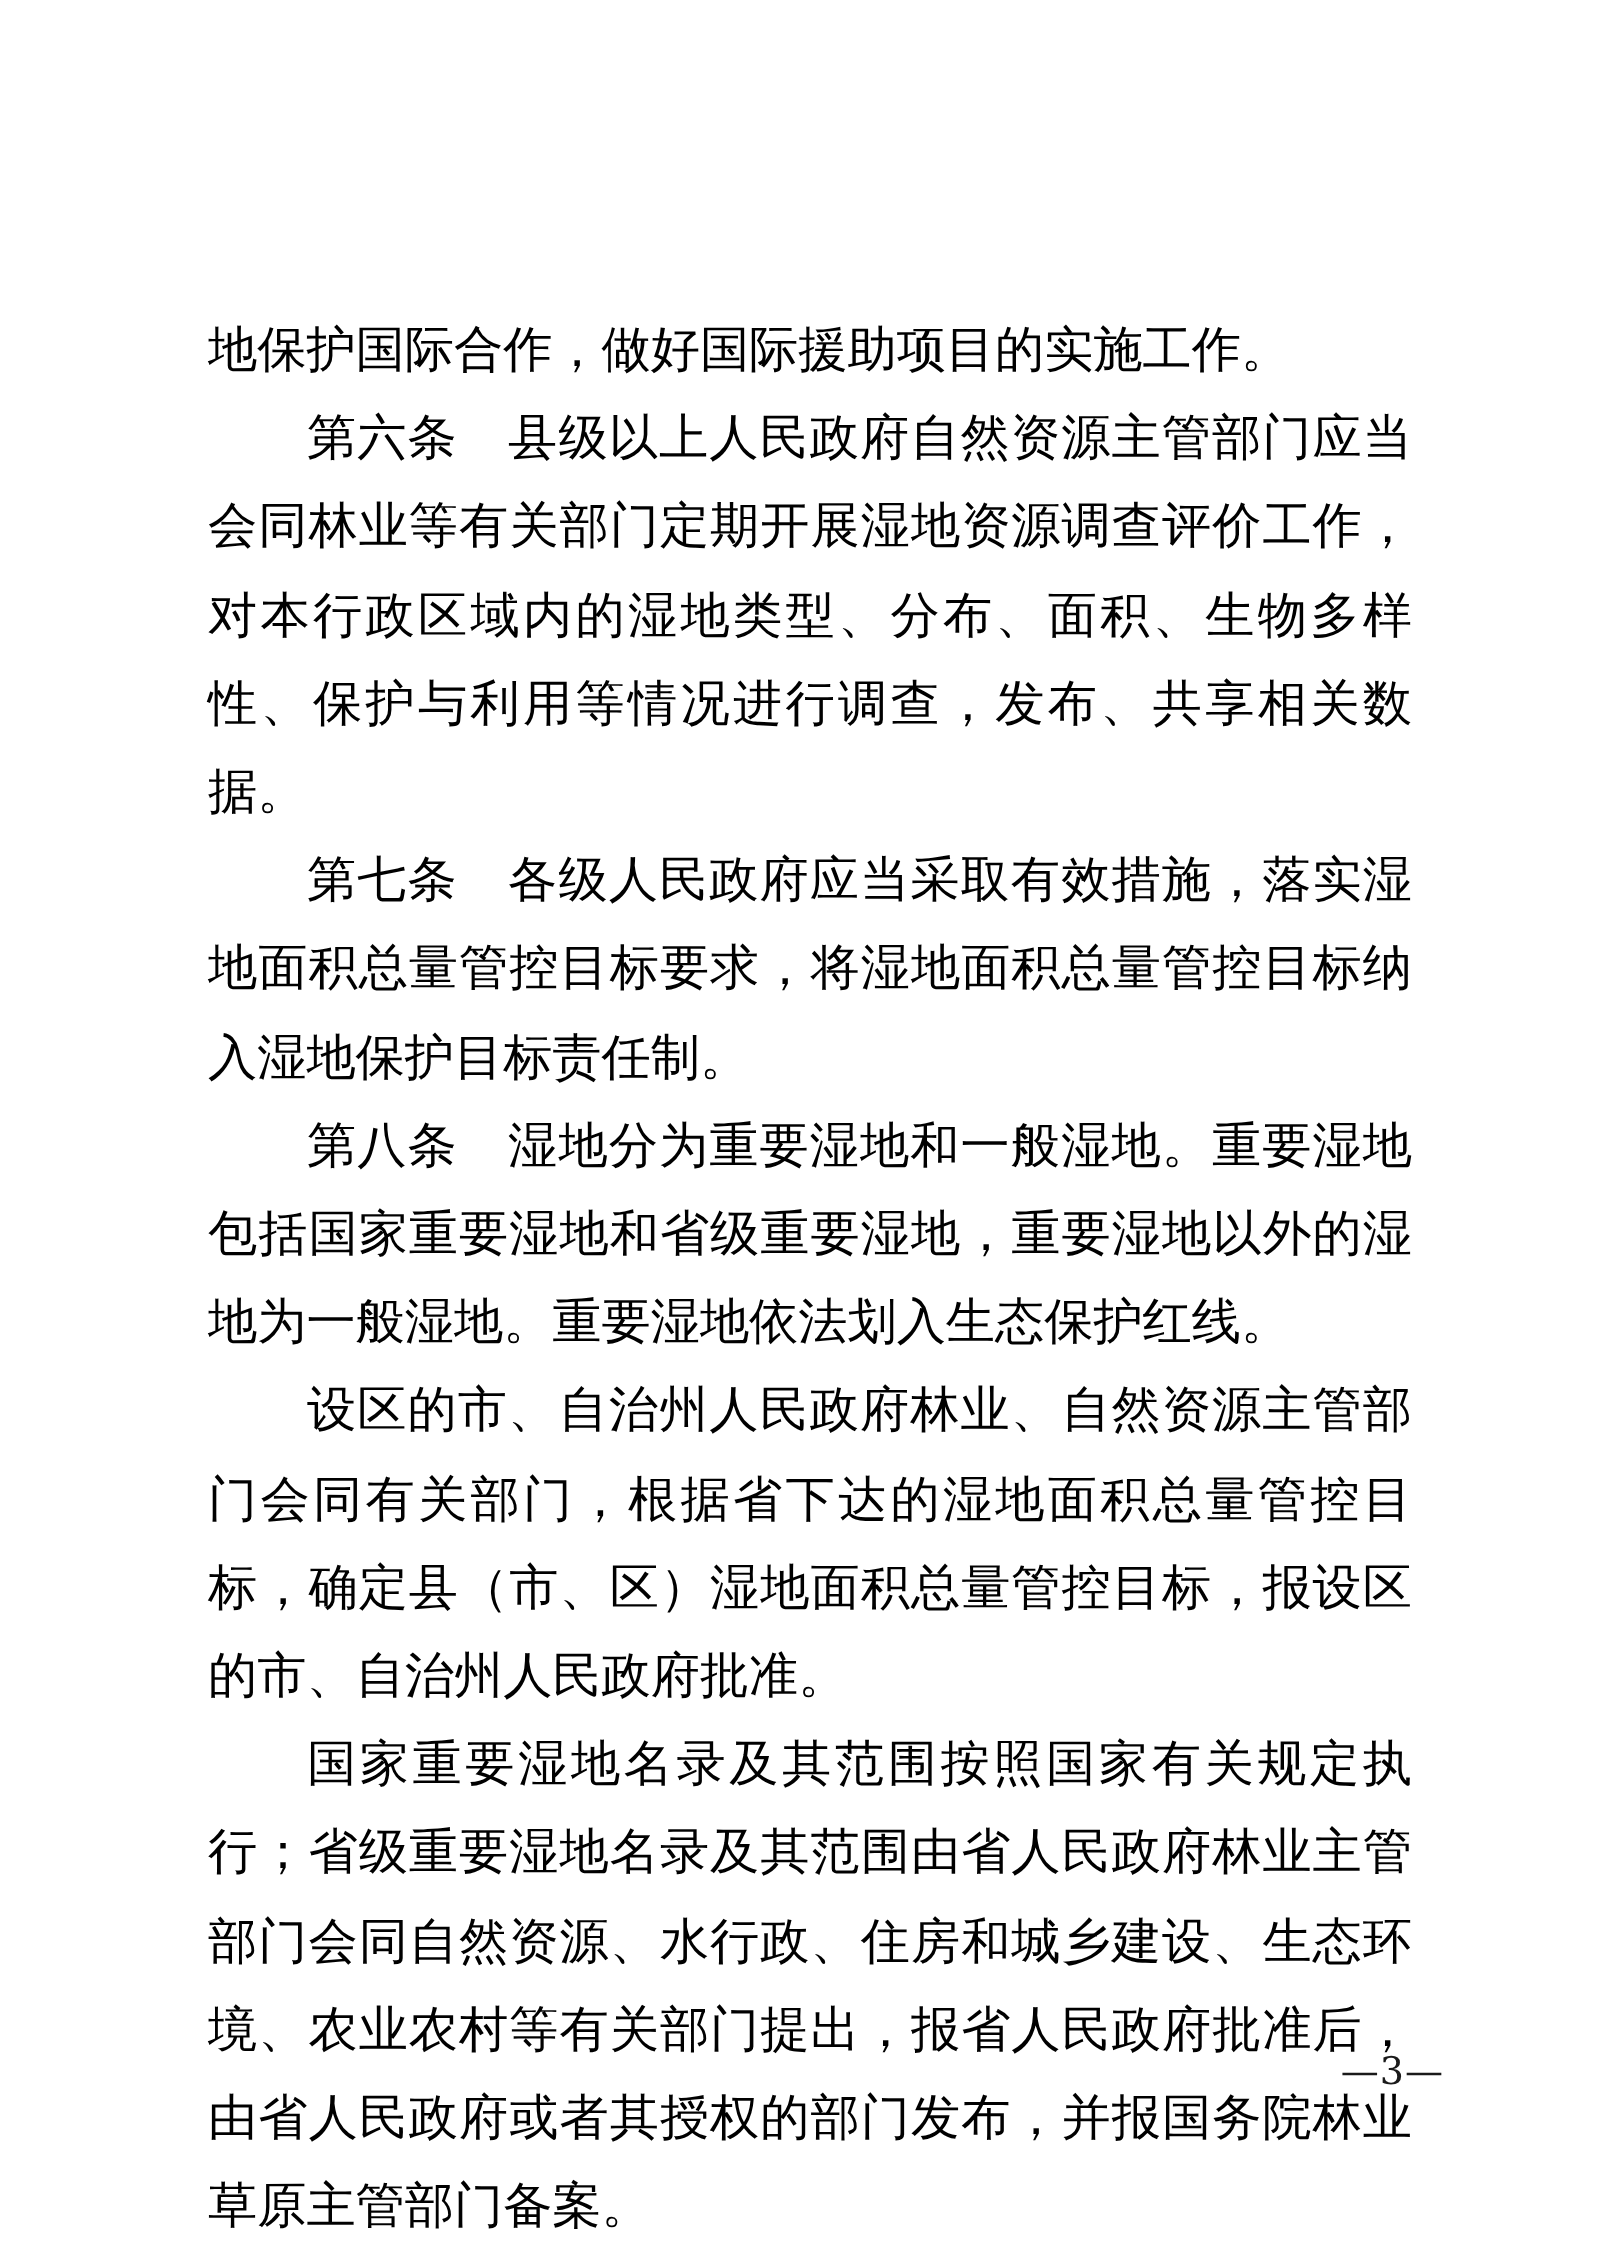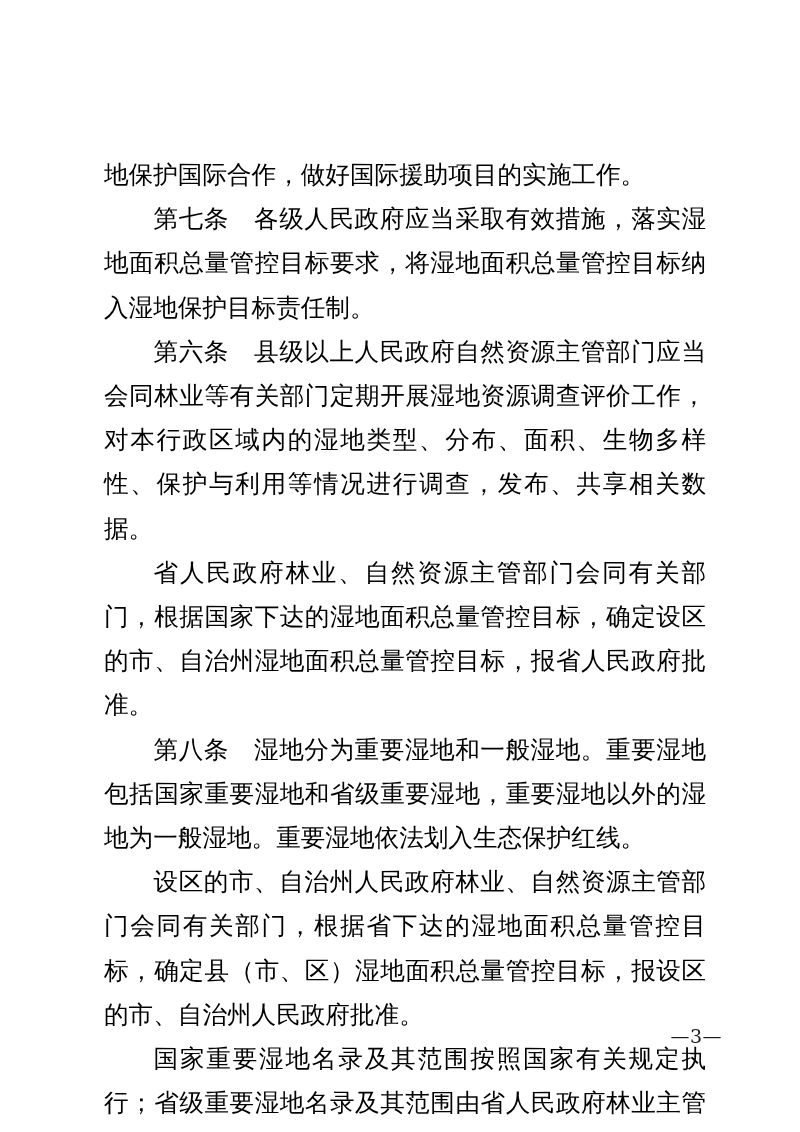--- a/index.html
+++ b/index.html
@@ -62,25 +62,24 @@
 </style>
 </head>
 <body>
 
 <div class="page">
 
   <div class="text-body">
 
     <p class="para noindent">地保护国际合作，做好国际援助项目的实施工作。</p>
 
+    <p class="para indent">第六条　县级以上人民政府自然资源主管部门应当会同林业等有关部门定期开展湿地资源调查评价工作，对本行政区域内的湿地类型、分布、面积、生物多样性、保护与利用等情况进行调查，发布、共享相关数据。</p>
+
     <p class="para indent">第七条　各级人民政府应当采取有效措施，落实湿地面积总量管控目标要求，将湿地面积总量管控目标纳入湿地保护目标责任制。</p>
 
-    <p class="para indent">第六条　县级以上人民政府自然资源主管部门应当会同林业等有关部门定期开展湿地资源调查评价工作，对本行政区域内的湿地类型、分布、面积、生物多样性、保护与利用等情况进行调查，发布、共享相关数据。</p>
-
-    <p class="para indent">省人民政府林业、自然资源主管部门会同有关部门，根据国家下达的湿地面积总量管控目标，确定设区的市、自治州湿地面积总量管控目标，报省人民政府批准。</p>
 
     <p class="para indent">第八条　湿地分为重要湿地和一般湿地。重要湿地包括国家重要湿地和省级重要湿地，重要湿地以外的湿地为一般湿地。重要湿地依法划入生态保护红线。</p>
 
     <p class="para indent">设区的市、自治州人民政府林业、自然资源主管部门会同有关部门，根据省下达的湿地面积总量管控目标，确定县（市、区）湿地面积总量管控目标，报设区的市、自治州人民政府批准。</p>
 
     <p class="para indent">国家重要湿地名录及其范围按照国家有关规定执行；省级重要湿地名录及其范围由省人民政府林业主管部门会同自然资源、水行政、住房和城乡建设、生态环境、农业农村等有关部门提出，报省人民政府批准后，由省人民政府或者其授权的部门发布，并报国务院林业草原主管部门备案。</p>
 
   </div>
 
   <div class="page-number">—3—</div>

